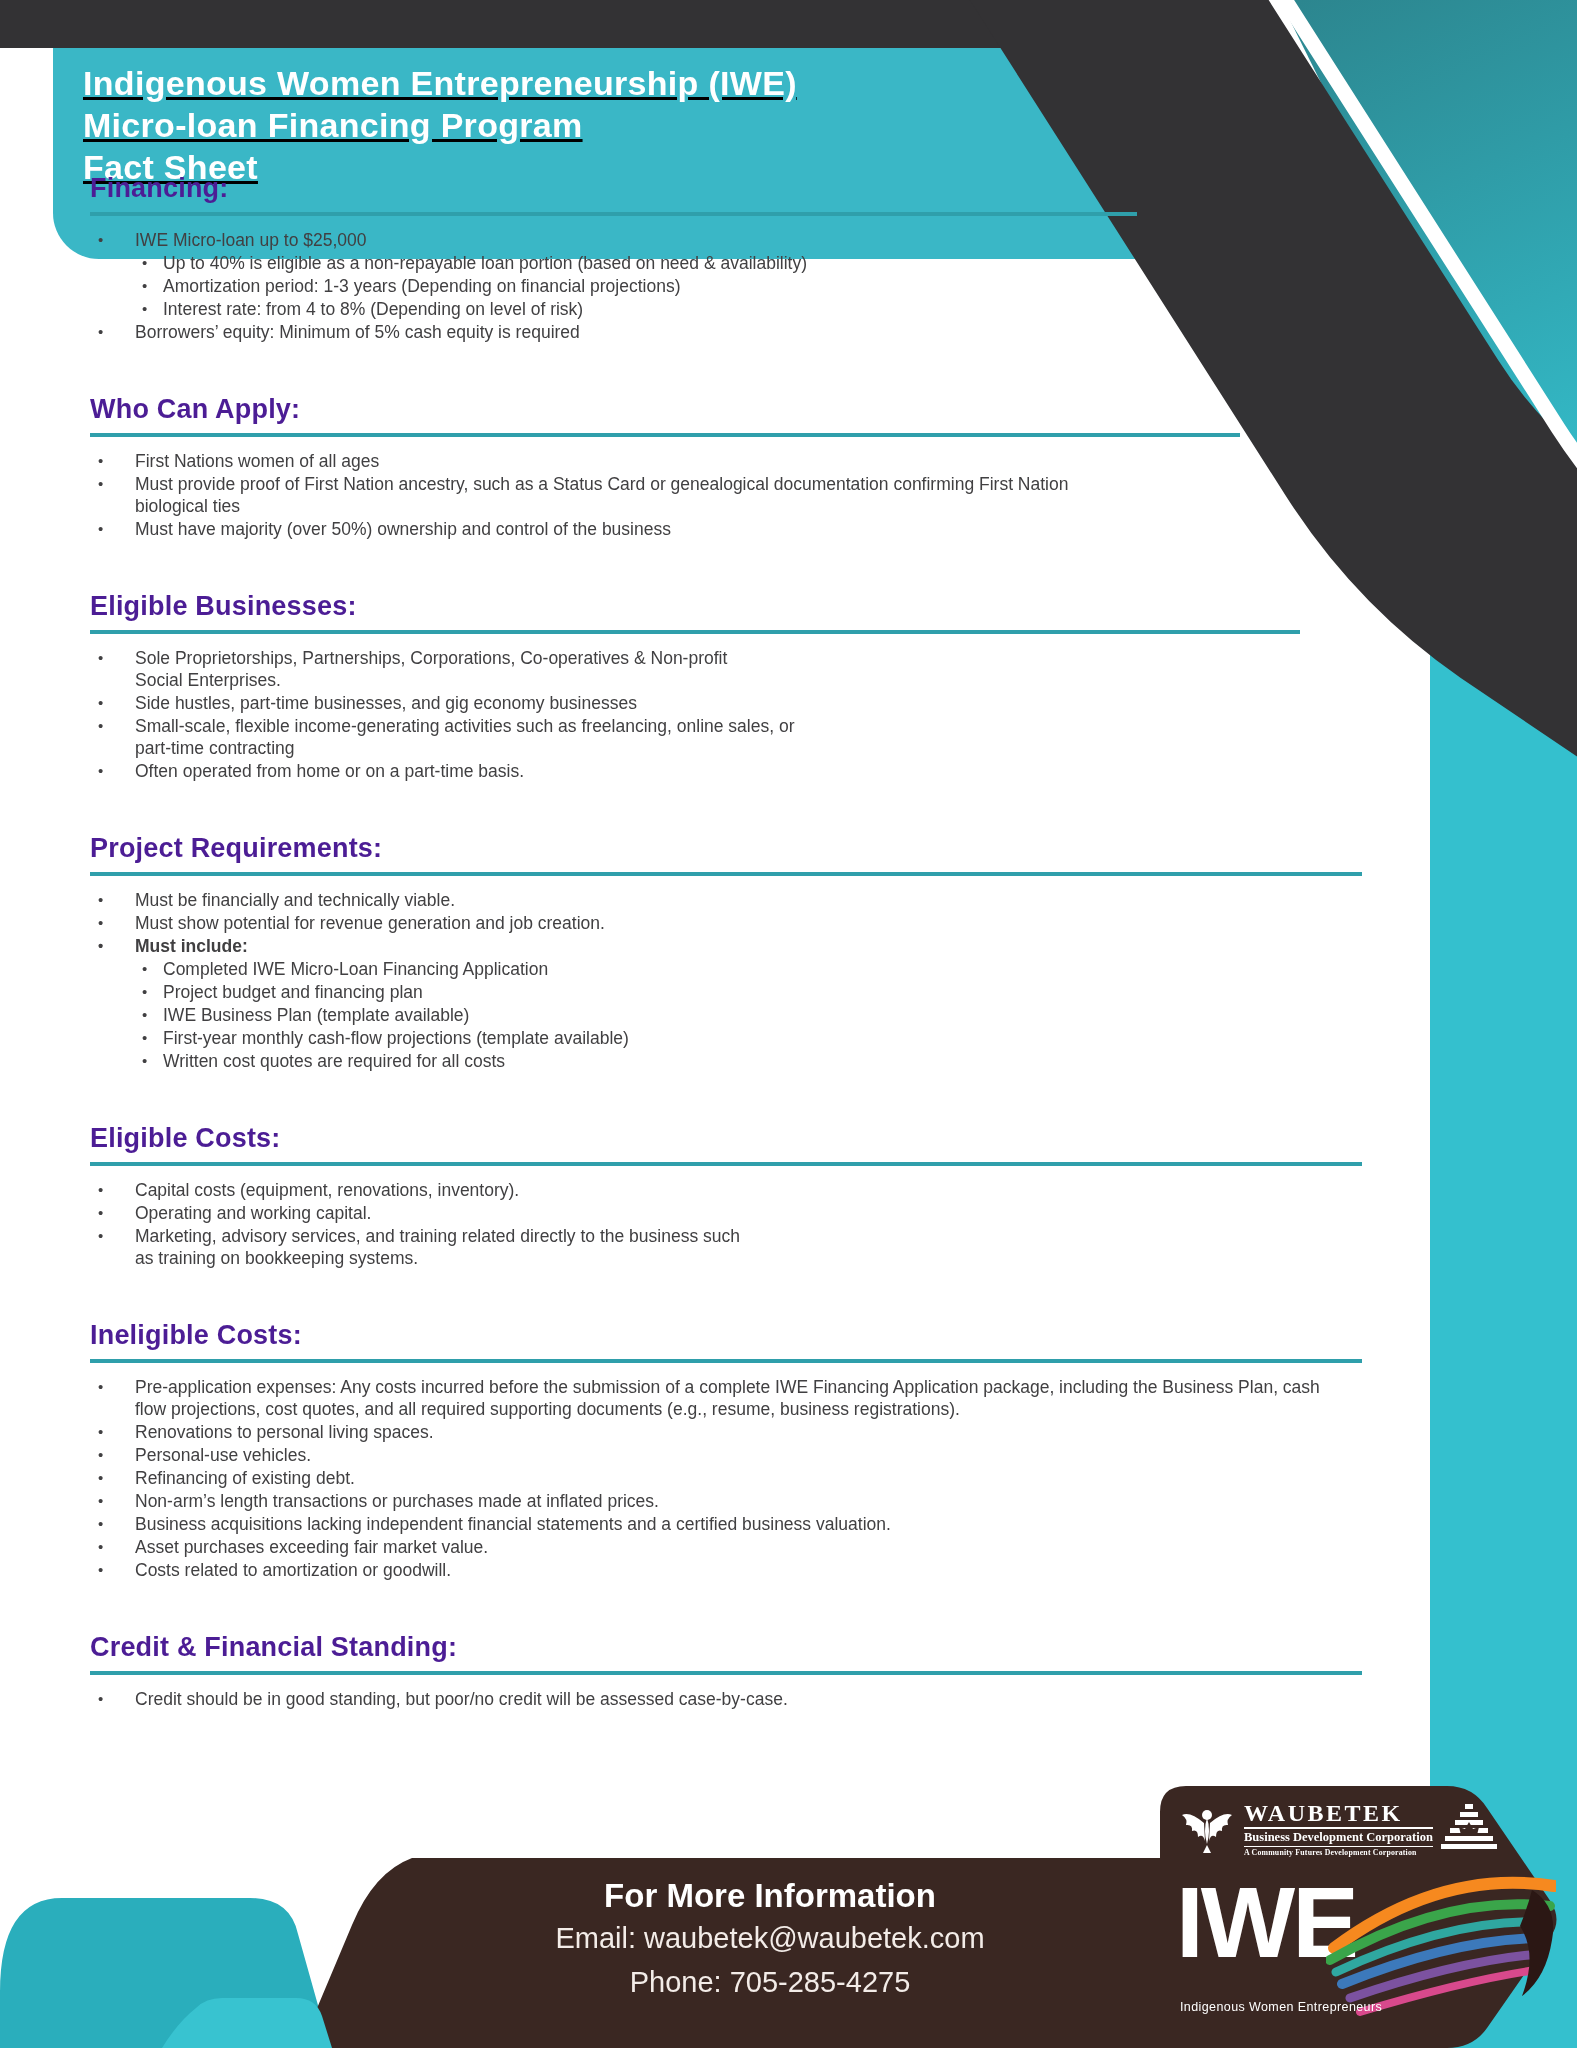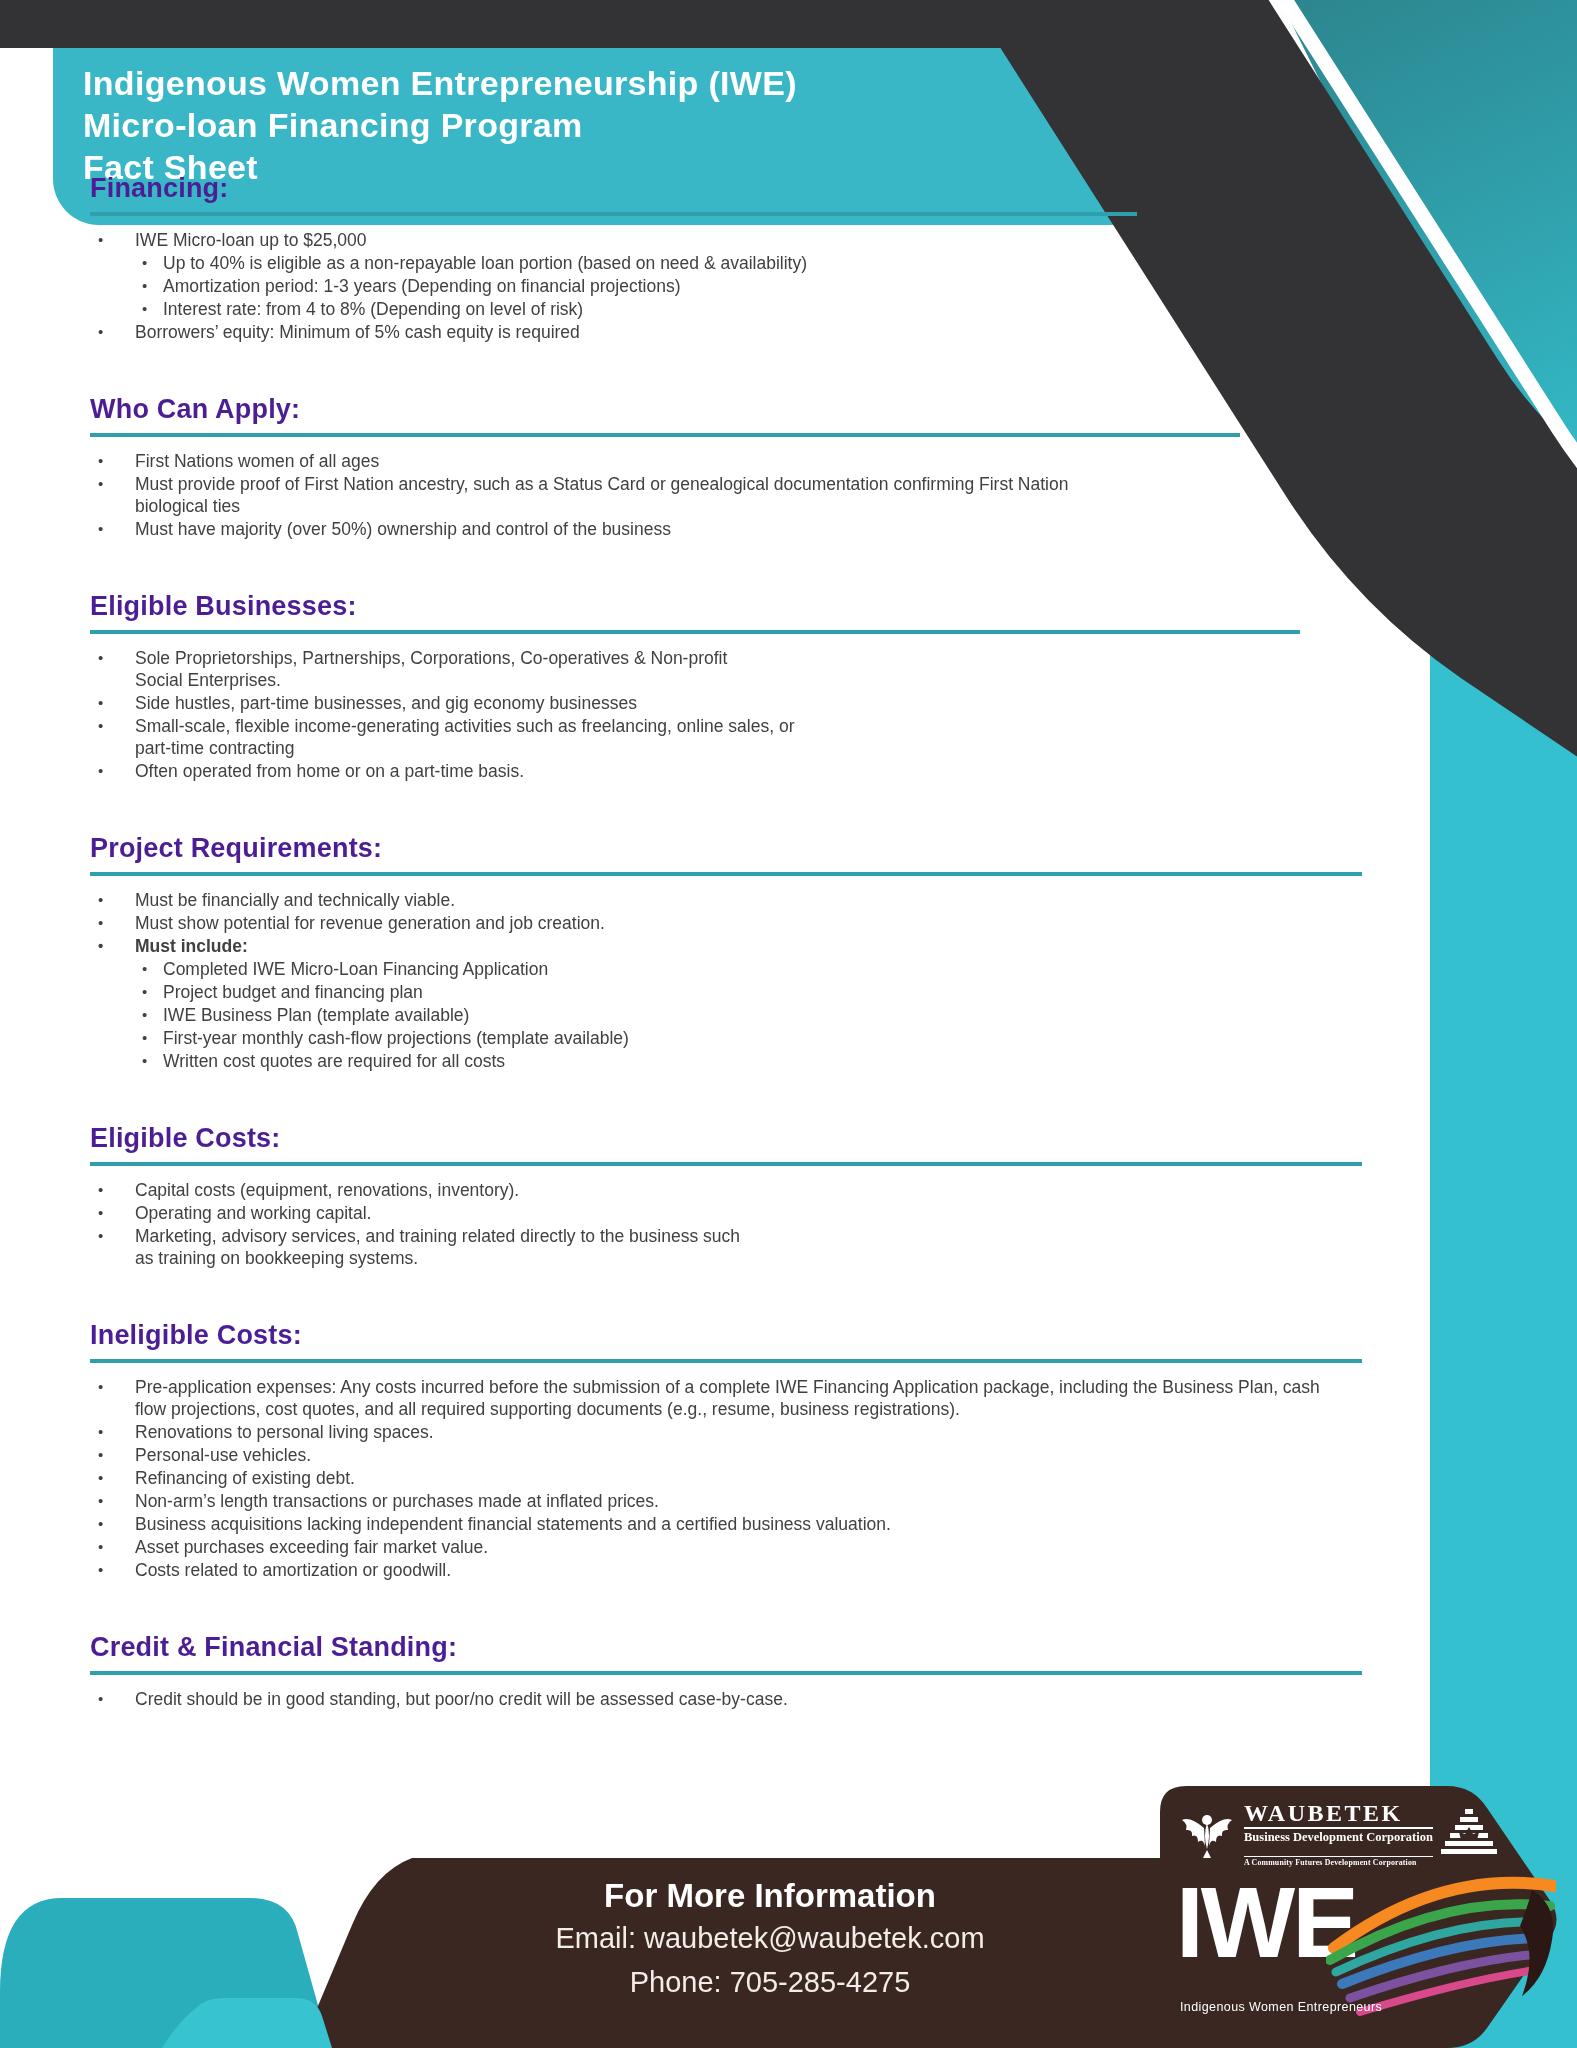--- a/index.html
+++ b/index.html
@@ -1,23 +1,23 @@
 <!DOCTYPE html>
 <html><head>
 <meta charset="utf-8">
 <style>
   html,body{margin:0;padding:0;background:#ffffff;}
   .page{position:relative;width:1577px;height:2048px;overflow:hidden;background:#fff;
         font-family:"Liberation Sans",sans-serif;}
   svg.decor{position:absolute;left:0;top:0;pointer-events:none;}
   .bg{z-index:0;} .fg{z-index:2;}
   
-  .titleblock{position:absolute;left:53px;top:48px;width:1145px;height:177px;z-index:1;
+  .titleblock{position:absolute;left:53px;top:48px;width:1145px;height:211px;z-index:1;
               background:#3ab7c6;border-bottom-left-radius:46px;box-sizing:border-box;
-              padding:14px 0 4px 30px;}
+              padding:14px 0 4px 30px;text-decoration:underline;}
   .titleblock .tl{color:#ffffff;font-weight:800;font-size:34px;line-height:42px;letter-spacing:.3px;}
   
   .content{position:absolute;left:90px;top:172px;width:1285px;z-index:3;color:#414042;}
   .section{margin-bottom:50px;}
   .section h2{margin:0 0 8px 0;font-size:27px;line-height:32px;font-weight:800;color:#4c1d95;letter-spacing:.2px;}
   .rule{height:4px;background:#2f9fab;margin-bottom:13px;}
   .r-financing{width:1047px;} .r-who{width:1150px;} .r-eligbiz{width:1210px;}
   .r-wide{width:1272px;}
   ul.blist{list-style:none;margin:0;padding:0;font-size:17.5px;line-height:22px;}
   ul.blist li{position:relative;padding-left:45px;margin-bottom:1px;}
@@ -30,21 +30,21 @@
   
   .footer-text{position:absolute;left:420px;top:1876px;width:700px;z-index:3;text-align:center;color:#fff;}
   .footer-text .fh{font-size:33px;font-weight:800;line-height:40px;text-align:center;}
   .footer-text .fl{font-size:29px;font-weight:400;line-height:44px;color:#f3ece8;}
   .logo-panel{position:absolute;left:1160px;top:1786px;width:395px;height:262px;z-index:3;color:#fff;}
   .wb-row{position:absolute;left:18px;top:14px;display:flex;align-items:center;gap:8px;}
   .wb-text{display:flex;flex-direction:column;}
   .wb-name{font-family:"Liberation Serif",serif;font-weight:700;font-size:24px;letter-spacing:2.5px;
            border-bottom:2px solid #fff;padding-bottom:1px;line-height:26px;}
   .wb-sub{font-family:"Liberation Serif",serif;font-weight:700;font-size:12.5px;line-height:16px;
-          border-bottom:1.5px solid #fff;padding-bottom:11px;}
+          border-bottom:1.5px solid #fff;padding-bottom:1px;}
   .wb-sub2{font-family:"Liberation Serif",serif;font-weight:700;font-size:7.8px;line-height:11px;letter-spacing:.2px;}
   .iwe-wrap{position:absolute;left:16px;top:86px;width:360px;height:150px;}
   .iwe-acronym{font-size:100px;font-weight:900;line-height:100px;letter-spacing:-3px;color:#fff;}
   .iwe-caption{position:absolute;left:4px;top:128px;font-size:12.5px;letter-spacing:.4px;color:#fff;white-space:nowrap;}
   .feathers{position:absolute;left:150px;top:-12px;}
 </style>
 </head>
 <body>
 
 <div class="page">

